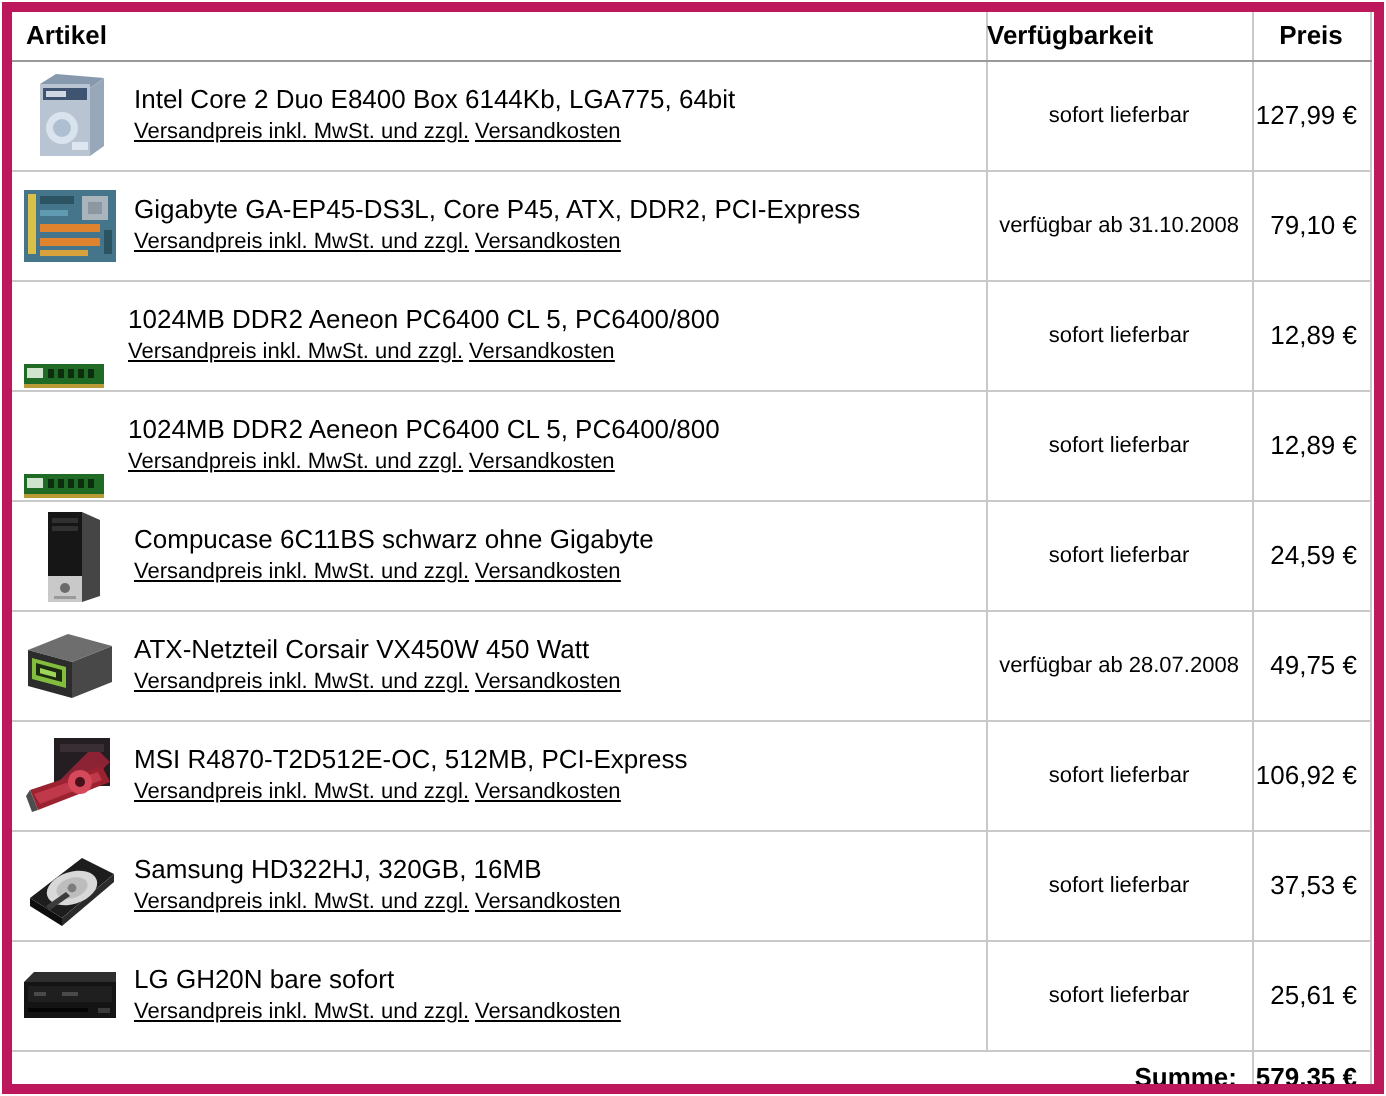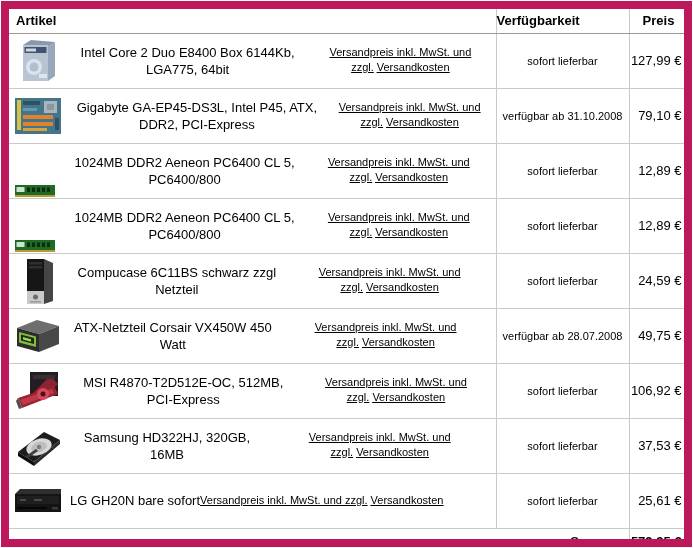--- a/index.html
+++ b/index.html
@@ -5,21 +5,21 @@
   html, body { margin: 0; padding: 0; background: #ffffff; }
   body {
     width: 693px; height: 548px;
     font-family: "Liberation Sans", sans-serif;
     color: #000;
     position: relative;
   }
   .frame {
     position: absolute;
     left: 1px; top: 1px; right: 1px; bottom: 1px;
-    border: 8px solid #be185d;
+    border: 5px solid #be185d;
     background: #fff;
     box-sizing: border-box;
     overflow: hidden;
   }
   table.cart {
     border-collapse: collapse;
     table-layout: fixed;
     width: 679px;
     margin: 0;
   }
@@ -46,21 +46,21 @@
   tr.prow td { height: 54px; }
   td.c-art { vertical-align: middle; }
   .artwrap { display: flex; align-items: center; height: 54px; }
   .imgslot {
     width: 48px; min-width: 48px; height: 52px;
     margin-left: 5px;
     display: flex; align-items: center; justify-content: center;
     align-self: center;
   }
   .imgslot.slot-bottom { align-self: flex-end; margin-bottom: 0px; align-items: flex-end; margin-left: 2px; }
-  .txt { display: flex; flex-direction: row; margin-left: 8px; text-align: center; }
+  .txt { display: flex; flex-direction: column; margin-left: 8px; }
   .title { font-size: 13px; line-height: 17px; }
   .ship { font-size: 11px; line-height: 15px; margin-top: 1px; text-decoration: underline; }
   .shiplink { text-decoration: underline; color: #000; cursor: pointer; margin-left: 3px; }
   td.c-av { text-align: center; vertical-align: middle; font-size: 11px; }
   td.c-pr { text-align: right; vertical-align: middle; font-size: 13px; padding-right: 6px; }
   tr.sumrow td { height: 27px; border-bottom: 1px solid #c9c9c9; }
   td.sum-label {
     text-align: right; vertical-align: middle;
     font-size: 13px; font-weight: bold; padding-right: 7px;
   }
@@ -125,21 +125,21 @@
               <rect x="33" y="8" width="7" height="6" fill="#8b97a1"></rect>
               <rect x="9" y="5" width="17" height="4" fill="#2c5362"></rect>
               <rect x="9" y="12" width="14" height="3" fill="#5f9ab0"></rect>
               <rect x="9" y="19" width="30" height="4" fill="#e0832e"></rect>
               <rect x="9" y="26" width="30" height="4" fill="#e0832e"></rect>
               <rect x="9" y="32" width="24" height="3" fill="#d7a13c"></rect>
               <rect x="41" y="22" width="4" height="12" fill="#2c5362"></rect>
             </svg>
           </span>
           <span class="txt">
-            <span class="title">Gigabyte GA-EP45-DS3L, Intel P45, ATX, DDR2, PCI-Express</span>
+            <span class="title">Gigabyte GA-EP45-DS3L, Core P45, ATX, DDR2, PCI-Express</span>
             <span class="ship"><span>Versandpreis inkl. MwSt. und zzgl.</span><a class="shiplink">Versandkosten</a></span>
           </span>
         </div>
       </td>
       <td class="c-av">verfügbar ab 31.10.2008</td>
       <td class="c-pr">79,10 €</td>
     </tr>
 
     <tr class="prow">
       <td class="c-art">
@@ -199,21 +199,21 @@
               <polygon points="24,3 33,7 33,45 24,48" fill="#454545"></polygon>
               <rect x="7" y="3" width="17" height="45" fill="#161616"></rect>
               <rect x="9" y="6" width="13" height="2.5" fill="#303030"></rect>
               <rect x="9" y="10" width="13" height="2.5" fill="#303030"></rect>
               <rect x="7" y="35" width="17" height="13" fill="#c9c9c9"></rect>
               <circle cx="15.5" cy="41" r="2.5" fill="#6b6b6b"></circle>
               <rect x="10" y="45" width="11" height="1.5" fill="#9a9a9a"></rect>
             </svg>
           </span>
           <span class="txt">
-            <span class="title">Compucase 6C11BS schwarz zzgl Netzteil</span>
+            <span class="title">Compucase 6C11BS schwarz ohne Gigabyte</span>
             <span class="ship"><span>Versandpreis inkl. MwSt. und zzgl.</span><a class="shiplink">Versandkosten</a></span>
           </span>
         </div>
       </td>
       <td class="c-av">sofort lieferbar</td>
       <td class="c-pr">24,59 €</td>
     </tr>
 
     <tr class="prow">
       <td class="c-art">

